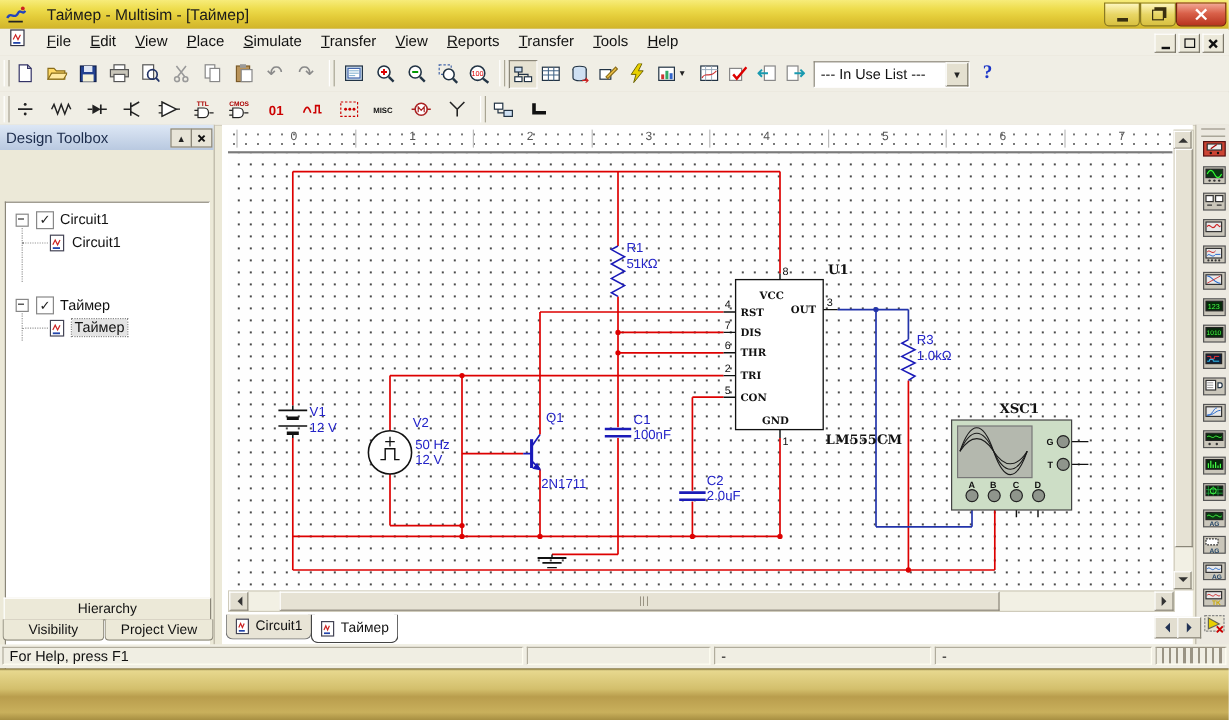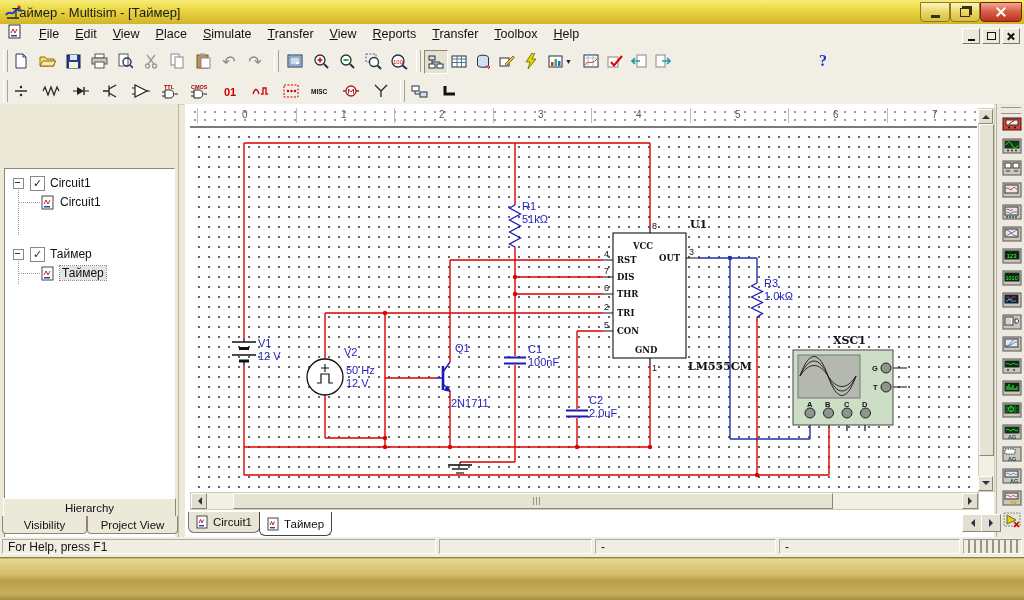--- a/index.html
+++ b/index.html
@@ -113,21 +113,21 @@
 </style>
 </head>
 <body>
 
 <div class="titlebar">
   <svg class="abs" style="left:5px;top:4px" width="17" height="16">
     <path d="M1,11 C4,5 7,13 10,7 C12,3 14,9 16,5" stroke="#2244bb" stroke-width="2" fill="none"></path>
     <path d="M2,14 H14" stroke="#222" stroke-width="1.5"></path>
     <circle cx="14" cy="3" r="1.6" fill="#cc2222"></circle>
   </svg>
-  <span class="title-text" style="margin-left:12px">Таймер - Multisim - [Таймер]</span>
+  <span class="title-text" style="margin-left:39px">Таймер - Multisim - [Таймер]</span>
   <div class="wbtn" style="left:920px;width:28px">
       <div class="glyph-min"></div>
     </div>
   <div class="wbtn" style="left:950px;width:28px">
       <div class="glyph-restore"></div>
     </div>
   <div class="wbtn close" style="left:980px;width:40px">
       <div class="x1"></div>
     </div>
 </div>
@@ -141,21 +141,21 @@
   <span style="width:8px"></span>
   <span class="menu-item">File</span>
   <span class="menu-item">Edit</span>
   <span class="menu-item">View</span>
   <span class="menu-item">Place</span>
   <span class="menu-item">Simulate</span>
   <span class="menu-item">Transfer</span>
   <span class="menu-item">View</span>
   <span class="menu-item">Reports</span>
   <span class="menu-item">Transfer</span>
-  <span class="menu-item">Toolbox</span>
+  <span class="menu-item">Tools</span>
   <span class="menu-item">Help</span>
   <div style="position:absolute;right:4px;top:4px;display:flex">
     <div class="mdi-btn">
         <div class="g-min"></div>
       </div>
     <div class="mdi-btn">
         <div class="g-rest"></div>
       </div>
     <div class="mdi-btn">
         <div class="g-x"></div>
@@ -320,20 +320,26 @@
         <rect x="6" y="1" width="9" height="12" fill="#fff" stroke="#888"></rect>
         <path d="M1,7 H9 M4,4 L1,7 L4,10" stroke="#1a9ab0" stroke-width="1.6" fill="none"></path>
       </svg>
     </div>
   <div class="tbtn" style="left:652px">
     <svg width="16" height="14">
         <rect x="1" y="1" width="9" height="12" fill="#fff" stroke="#888"></rect>
         <path d="M7,7 H15 M12,4 L15,7 L12,10" stroke="#1a9ab0" stroke-width="1.6" fill="none"></path>
       </svg>
     </div>
+  <div class="combo" style="left:678px;width:128px">
+    <span class="combo-text">--- In Use List ---</span>
+    <span class="combo-btn">
+        <span>▼</span>
+      </span>
+  </div>
   <div class="tbtn" style="left:812px">
     <span class="helpq">?</span>
     </div>
 </div>
 
 <div class="tbrow tb2">
   <div class="tgrip" style="left:3px"></div>
   <div class="tbtn" style="left:10px">
     <svg width="18" height="14">
         <path d="M3,7 H15" stroke="#222" stroke-width="1.4"></path>
@@ -423,20 +429,29 @@
       </svg>
     </div>
   <div class="tbtn" style="left:438px">
     <svg width="16" height="14">
         <path d="M4,2 V10 H14" stroke="#111" stroke-width="3" fill="none"></path>
       </svg>
     </div>
 </div>
 
 <div class="panel">
+  <div class="panel-hdr">
+    <span style="margin-left:5px">Design Toolbox</span>
+    <div class="ph-btn" style="left:142px">
+        <span>▴</span>
+      </div>
+    <div class="ph-btn" style="left:159px">
+        <div class="g-x" style="transform:scale(.8)"></div>
+      </div>
+  </div>
   <div class="tree">
     <div class="tree-line" style="left:13px;top:14px;height:52px"></div>
     <div class="tree-line" style="left:13px;top:85px;height:30px"></div>
     <div class="tree-hline" style="left:13px;top:33px;width:22px"></div>
     <div class="tree-hline" style="left:13px;top:104px;width:22px"></div>
     <div class="trow" style="left:8px;top:5px">
       <div class="expander"></div>
       <div class="chk">✓</div>
       <span>Circuit1</span>
     </div>

